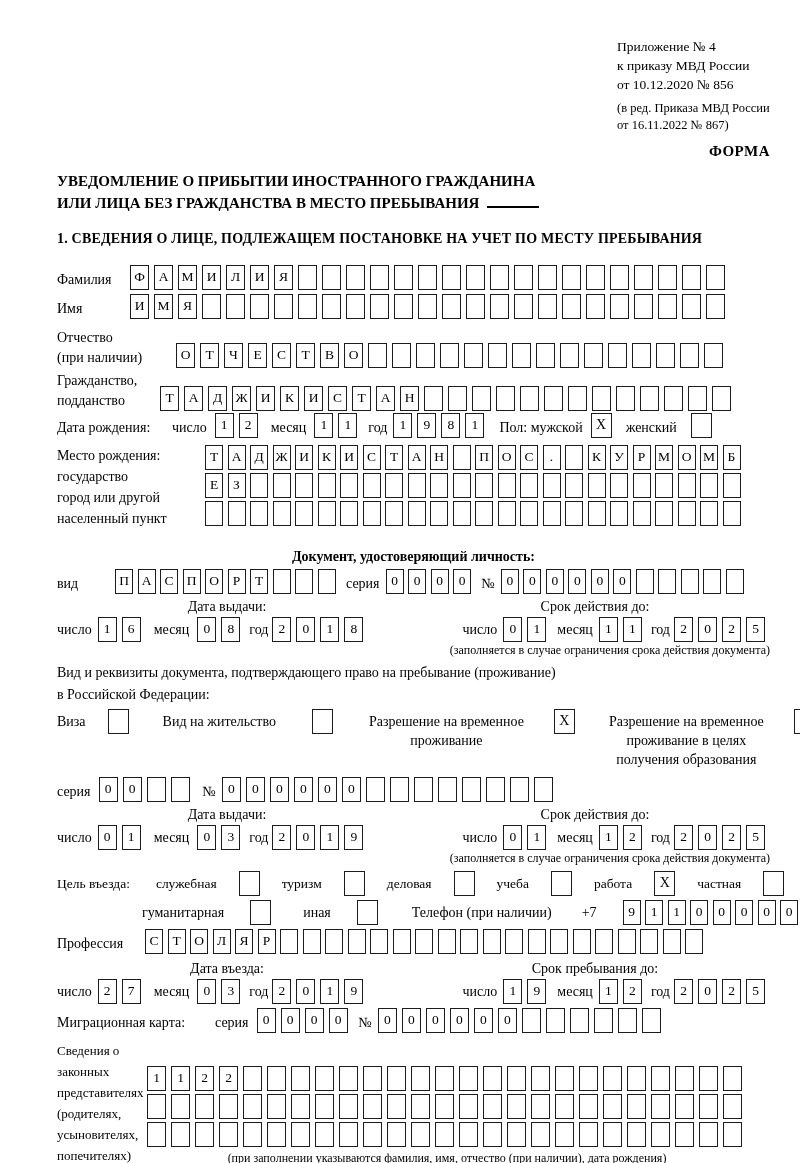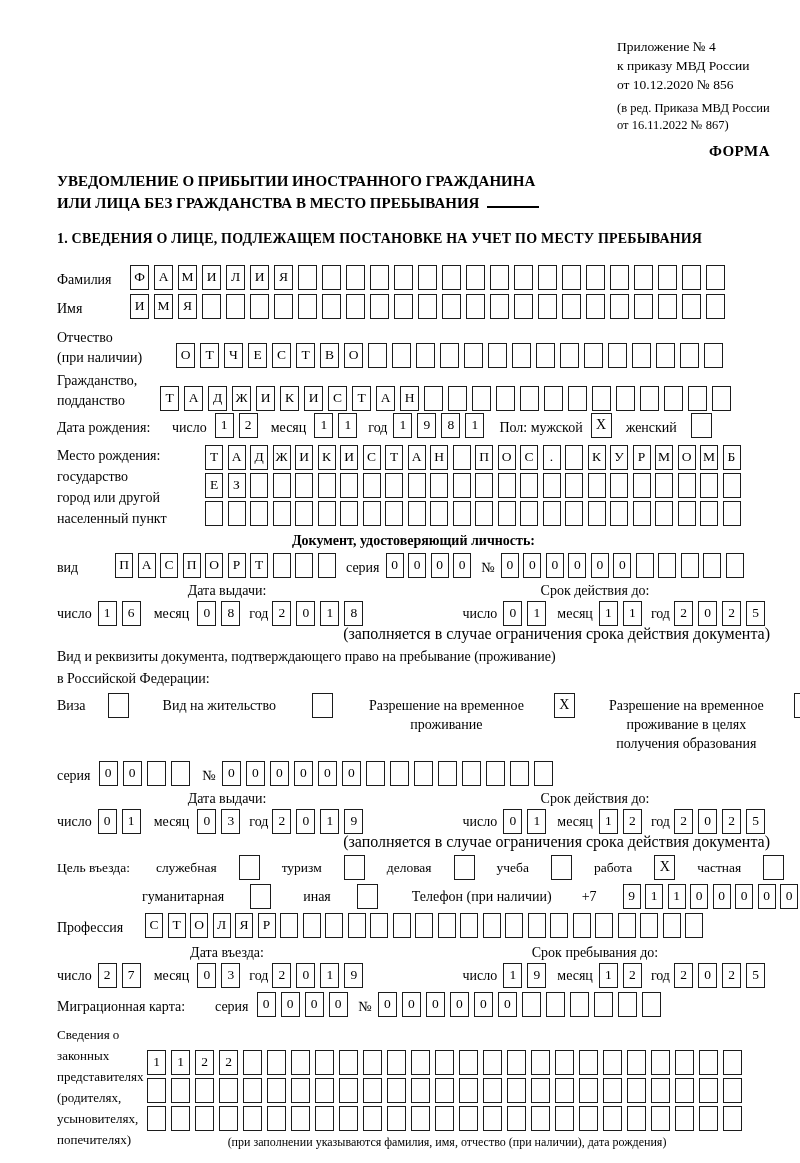--- a/index.html
+++ b/index.html
@@ -23,30 +23,30 @@
           display:inline-flex; align-items:center; justify-content:center; font-size:13.5px; }
   .cells.sm .cell { width:18px; margin-right:4.5px; }
   .cbox { flex:0 0 auto; display:inline-flex; width:21px; height:25px; border:1.6px solid #1c1c1c;
           align-items:center; justify-content:center; font-size:14px; }
   .w73 { width:73px; } .w105 { width:105px; } .w119 { width:119px; } .w103 { width:103px; }
   .w148 { width:148px; } .w58 { width:58px; } .w90 { width:90px; } .w142 { width:142px; }
   .ml4{margin-left:4px;} .ml6{margin-left:6px;} .ml8{margin-left:8px;} .ml10{margin-left:10px;}
   .ml12{margin-left:12px;} .ml14{margin-left:14px;} .ml16{margin-left:16px;}
   .txt { padding-top:3px; line-height:20px; flex:0 0 auto; }
   .stack .cells { margin-bottom:3px; }
-  .doc-head { margin-top:4px; text-align:center; font-weight:bold; font-size:14px; }
+  .doc-head { margin-top:20px; text-align:center; font-weight:bold; font-size:14px; }
   .dates { margin-top:4px; }
   .dates-caps { display:flex; font-size:14px; line-height:17px; }
   .cap-l { width:340px; text-align:center; }
   .cap-r { width:350px; margin-left:auto; text-align:center; }
   .dates-line { display:flex; margin-top:2px; }
   .dgrp { display:flex; align-items:flex-start; }
   .dgrp .txt { padding-top:3px; }
   .dgrp-r { margin-left:auto; }
-  .dates-note { margin-top:1px; text-align:right; font-size:16px; line-height:14px; }
+  .dates-note { margin-top:1px; text-align:right; font-size:12px; line-height:14px; }
   .plain { margin-top:6px; line-height:20px; }
   .ckrow { display:flex; align-items:flex-start; margin-top:4px; gap:22px; font-size:13.5px; }
   .ckrow .txt { padding-top:3px; line-height:19px; }
   .ctr { text-align:center; line-height:19px; padding-top:3px; flex:0 0 auto; }
   .rep-note { margin-top:4px; font-size:12px; text-align:center; white-space:nowrap; }
   .lbl-sm { font-size:13px; line-height:21px; padding-top:3px; }
 </style>
 </head>
 <body>
 

